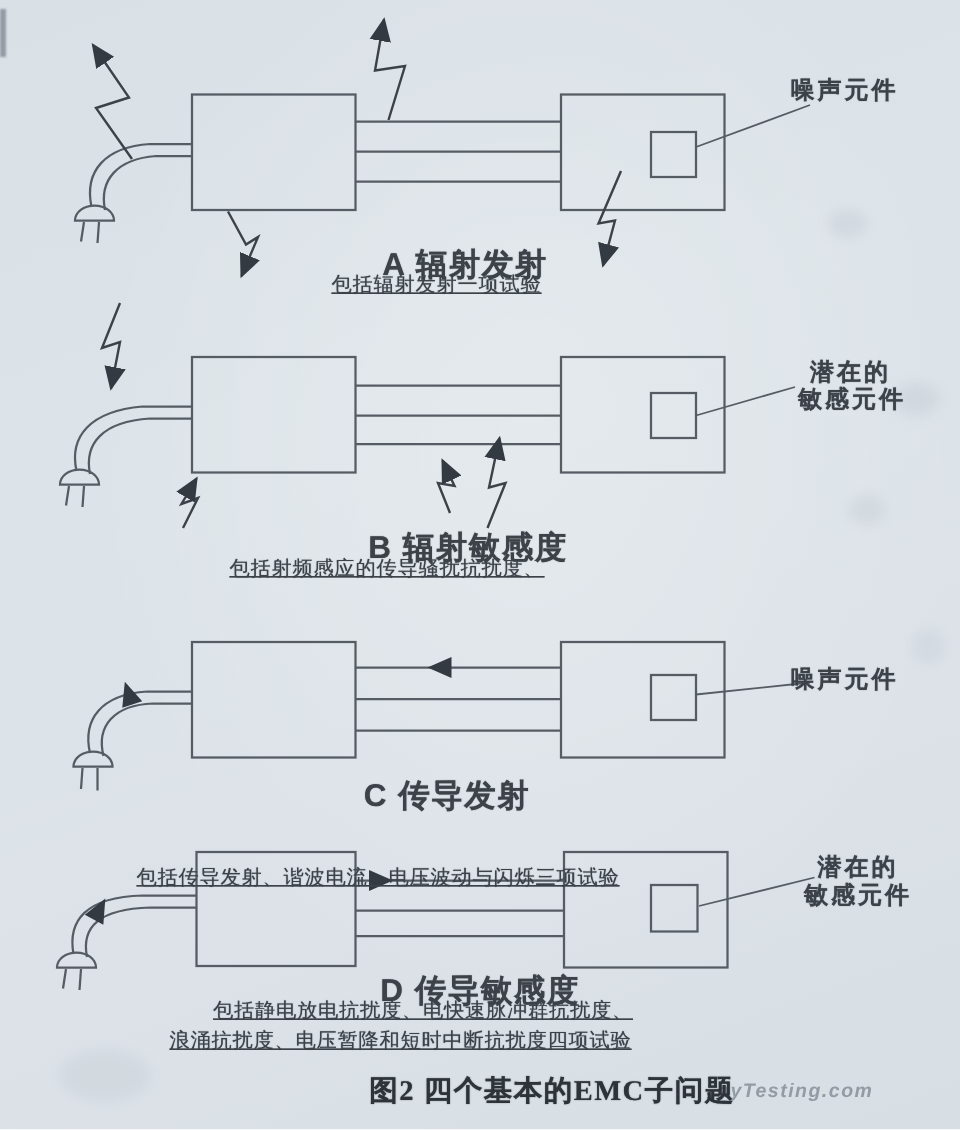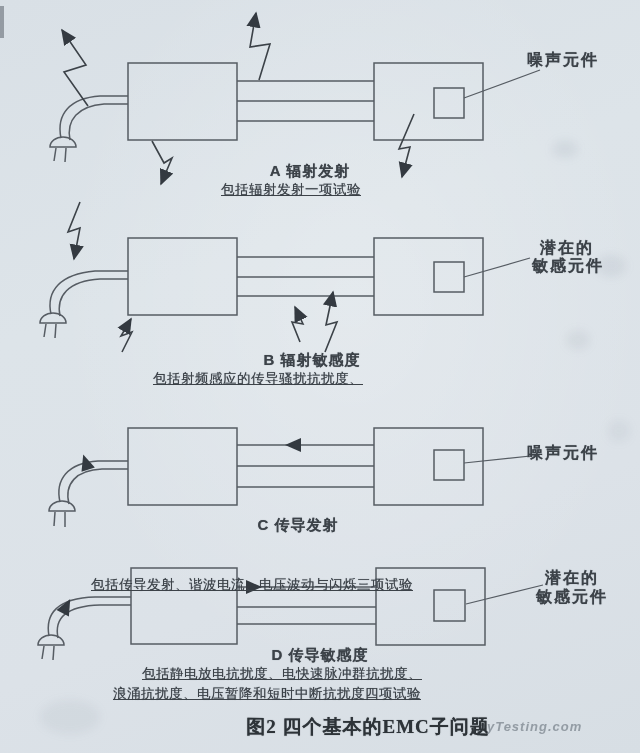--- a/index.html
+++ b/index.html
@@ -11,21 +11,21 @@
       linear-gradient(160deg,#d9e0e6 0%, #dde4e9 35%, #dce2e8 70%, #d7dee4 100%);
     overflow:hidden;
     font-family:"Liberation Sans","DejaVu Sans",sans-serif;
   }
   .art{position:absolute;left:0;top:0;z-index:2;}
   .t{
     position:absolute;white-space:nowrap;color:#3c4248;z-index:4;
     text-shadow:0 0 0.7px rgba(62,70,80,0.75);
   }
   .cx{transform:translateX(-50%);}
-  .sec-title{font-size:15px;font-weight:600;letter-spacing:1px;}
+  .sec-title{font-size:21px;font-weight:600;letter-spacing:1px;}
   .sec-desc{font-size:13.5px;font-weight:500;letter-spacing:0.5px;text-decoration:underline;}
   .side-label{font-size:16px;font-weight:600;letter-spacing:2px;}
   .caption{
     position:absolute;white-space:nowrap;z-index:7;
     font-family:"Liberation Serif","DejaVu Serif",serif;
     font-size:19px;font-weight:bold;color:#2d3338;letter-spacing:1px;
     text-shadow:0 0 0.8px rgba(45,51,56,0.8);
     margin-left:48px;
   }
   .wm-name{

